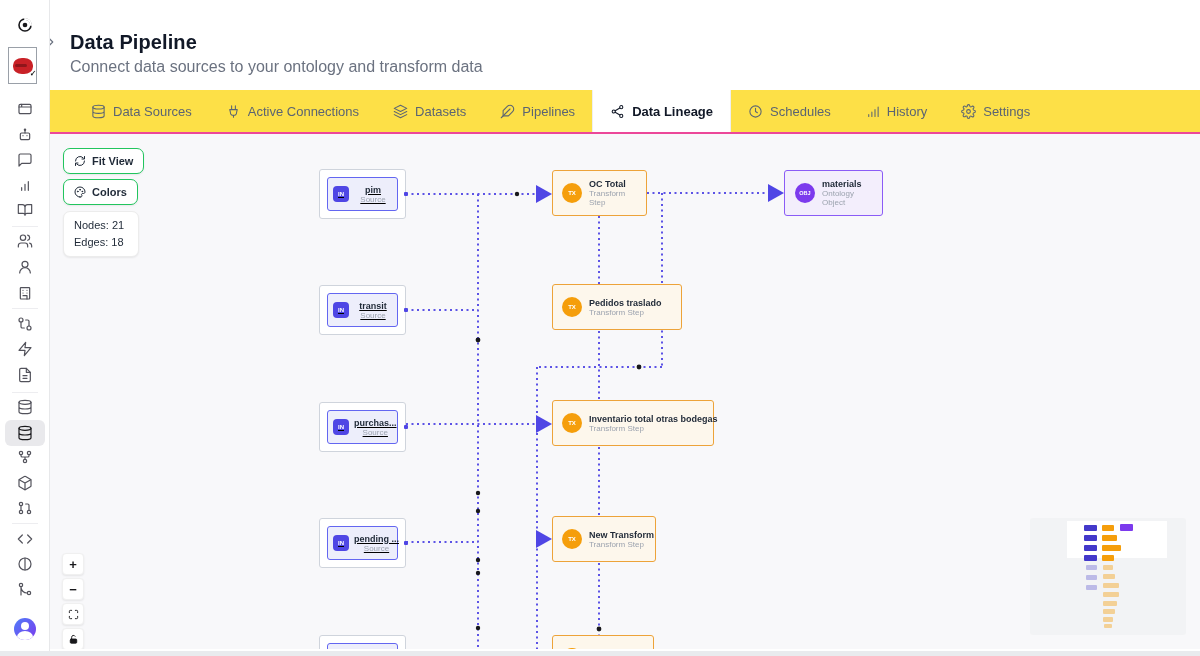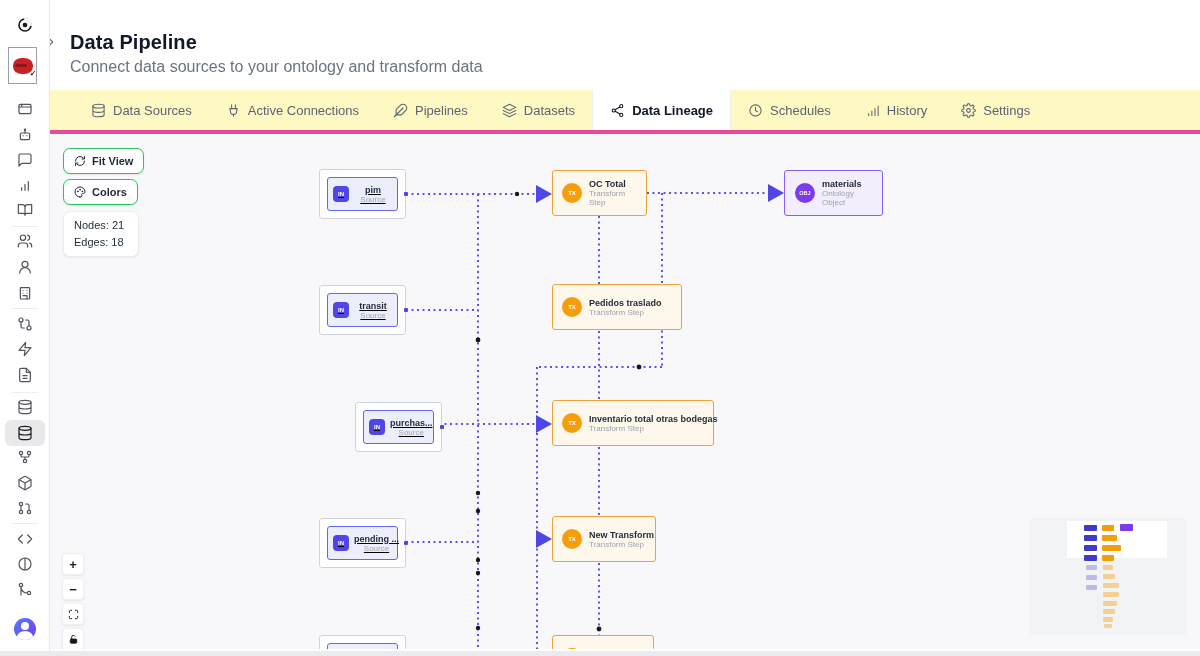--- a/index.html
+++ b/index.html
@@ -25,21 +25,21 @@
   .main { position:absolute; left:50px; top:18px; width:1150px; height:656px; }
   .header { position:absolute; left:0; top:0; width:1150px; height:72px; background:#fff; }
   .hdr-chevron { position:absolute; left:-6px; top:17px; width:16px; height:16px; color:#6b7280; cursor:pointer; }
   .hdr-chevron svg { width:14px; height:14px; stroke:currentColor; fill:none; stroke-width:2; stroke-linecap:round; stroke-linejoin:round; }
   .hdr-title { position:absolute; left:20px; top:13px; font-size:20px; font-weight:700; color:#111827; letter-spacing:.1px; }
   .hdr-sub { position:absolute; left:20px; top:40px; font-size:16px; color:#6b7280; }
   .spin-logo { position:absolute; left:17px; top:17px; width:16px; height:16px; color:#18181b; }
   .spin-logo svg { width:16px; height:16px; }
 
   
-  .tabbar { position:absolute; left:0; top:72px; width:1150px; height:44px; background:#fef9c3; border-bottom:4px solid #ec4899; display:flex; align-items:stretch; padding-left:24px;text-align:center; }
+  .tabbar { position:absolute; left:0; top:72px; width:1150px; height:44px; background:#fde047; border-bottom:2px solid #ec4899; display:flex; align-items:stretch; padding-left:24px;text-align:center; }
   .tab { display:flex; align-items:center; gap:7px; padding:0 17px; font-size:13px; color:#5b6472; cursor:pointer; white-space:nowrap; }
   .tab svg { width:15px; height:15px; stroke:currentColor; fill:none; stroke-width:1.7; stroke-linecap:round; stroke-linejoin:round; }
   .tab.active { background:#fff; color:#111827; font-weight:700; border-left:1px solid #efefef; border-right:1px solid #efefef; }
 
   
   .canvas { position:absolute; left:0; top:116px; width:1150px; height:515px; background:#f8f8fa; overflow:hidden; }
   .below-canvas { position:absolute; left:0; top:631px; width:1150px; height:25px; background:#fff; }
   .bottom-strip { position:absolute; left:0; top:651px; width:1200px; height:5px; background:#e9ebee; z-index:40; }
 
   .edges { position:absolute; left:0; top:0; }
@@ -236,30 +236,30 @@
         <span>Data Sources</span>
       </div>
       <div class="tab">
         <svg viewBox="0 0 24 24">
             <path d="M9 3v6M15 3v6M6 9h12l-1 4a5 5 0 0 1-10 0zM12 18v3"></path>
           </svg>
         <span>Active Connections</span>
       </div>
       <div class="tab">
         <svg viewBox="0 0 24 24">
+            <path d="m12 2 10 5-10 5L2 7zM2 12l10 5 10-5M2 17l10 5 10-5"></path>
+          </svg>
+        <span>Datasets</span>
+      </div>
+      <div class="tab">
+        <svg viewBox="0 0 24 24">
             <path d="M20.2 3.8a6 6 0 0 0-8.5 0L5 10.5V19h8.5l6.7-6.7a6 6 0 0 0 0-8.5z"></path>
             <path d="M16 8 2 22"></path>
           </svg>
         <span>Pipelines</span>
-      </div>
-      <div class="tab">
-        <svg viewBox="0 0 24 24">
-            <path d="m12 2 10 5-10 5L2 7zM2 12l10 5 10-5M2 17l10 5 10-5"></path>
-          </svg>
-        <span>Datasets</span>
       </div>
       <div class="tab active">
         <svg viewBox="0 0 24 24" stroke-width="2">
             <circle cx="18" cy="5" r="2.5"></circle>
             <circle cx="6" cy="12" r="2.5"></circle>
             <circle cx="18" cy="19" r="2.5"></circle>
             <path d="m8.3 10.8 7.4-4.3M8.3 13.2l7.4 4.3"></path>
           </svg>
         <span>Data Lineage</span>
       </div>
@@ -356,21 +356,21 @@
       <div class="src-node" style="left:269px; top:151px;">
         <div class="src-inner">
             <span class="in-badge">IN</span>
           <div class="src-text">
               <div class="src-title">transit</div>
           <div class="src-sub">Source</div>
             </div>
           </div>
         <span class="src-handle"></span>
       </div>
-      <div class="src-node" style="left:269px; top:268px;margin-left:36px;">
+      <div class="src-node" style="left:269px; top:268px;">
         <div class="src-inner">
             <span class="in-badge">IN</span>
           <div class="src-text">
               <div class="src-title">purchas...</div>
           <div class="src-sub">Source</div>
             </div>
           </div>
         <span class="src-handle"></span>
       </div>
       <div class="src-node" style="left:269px; top:384px;">

